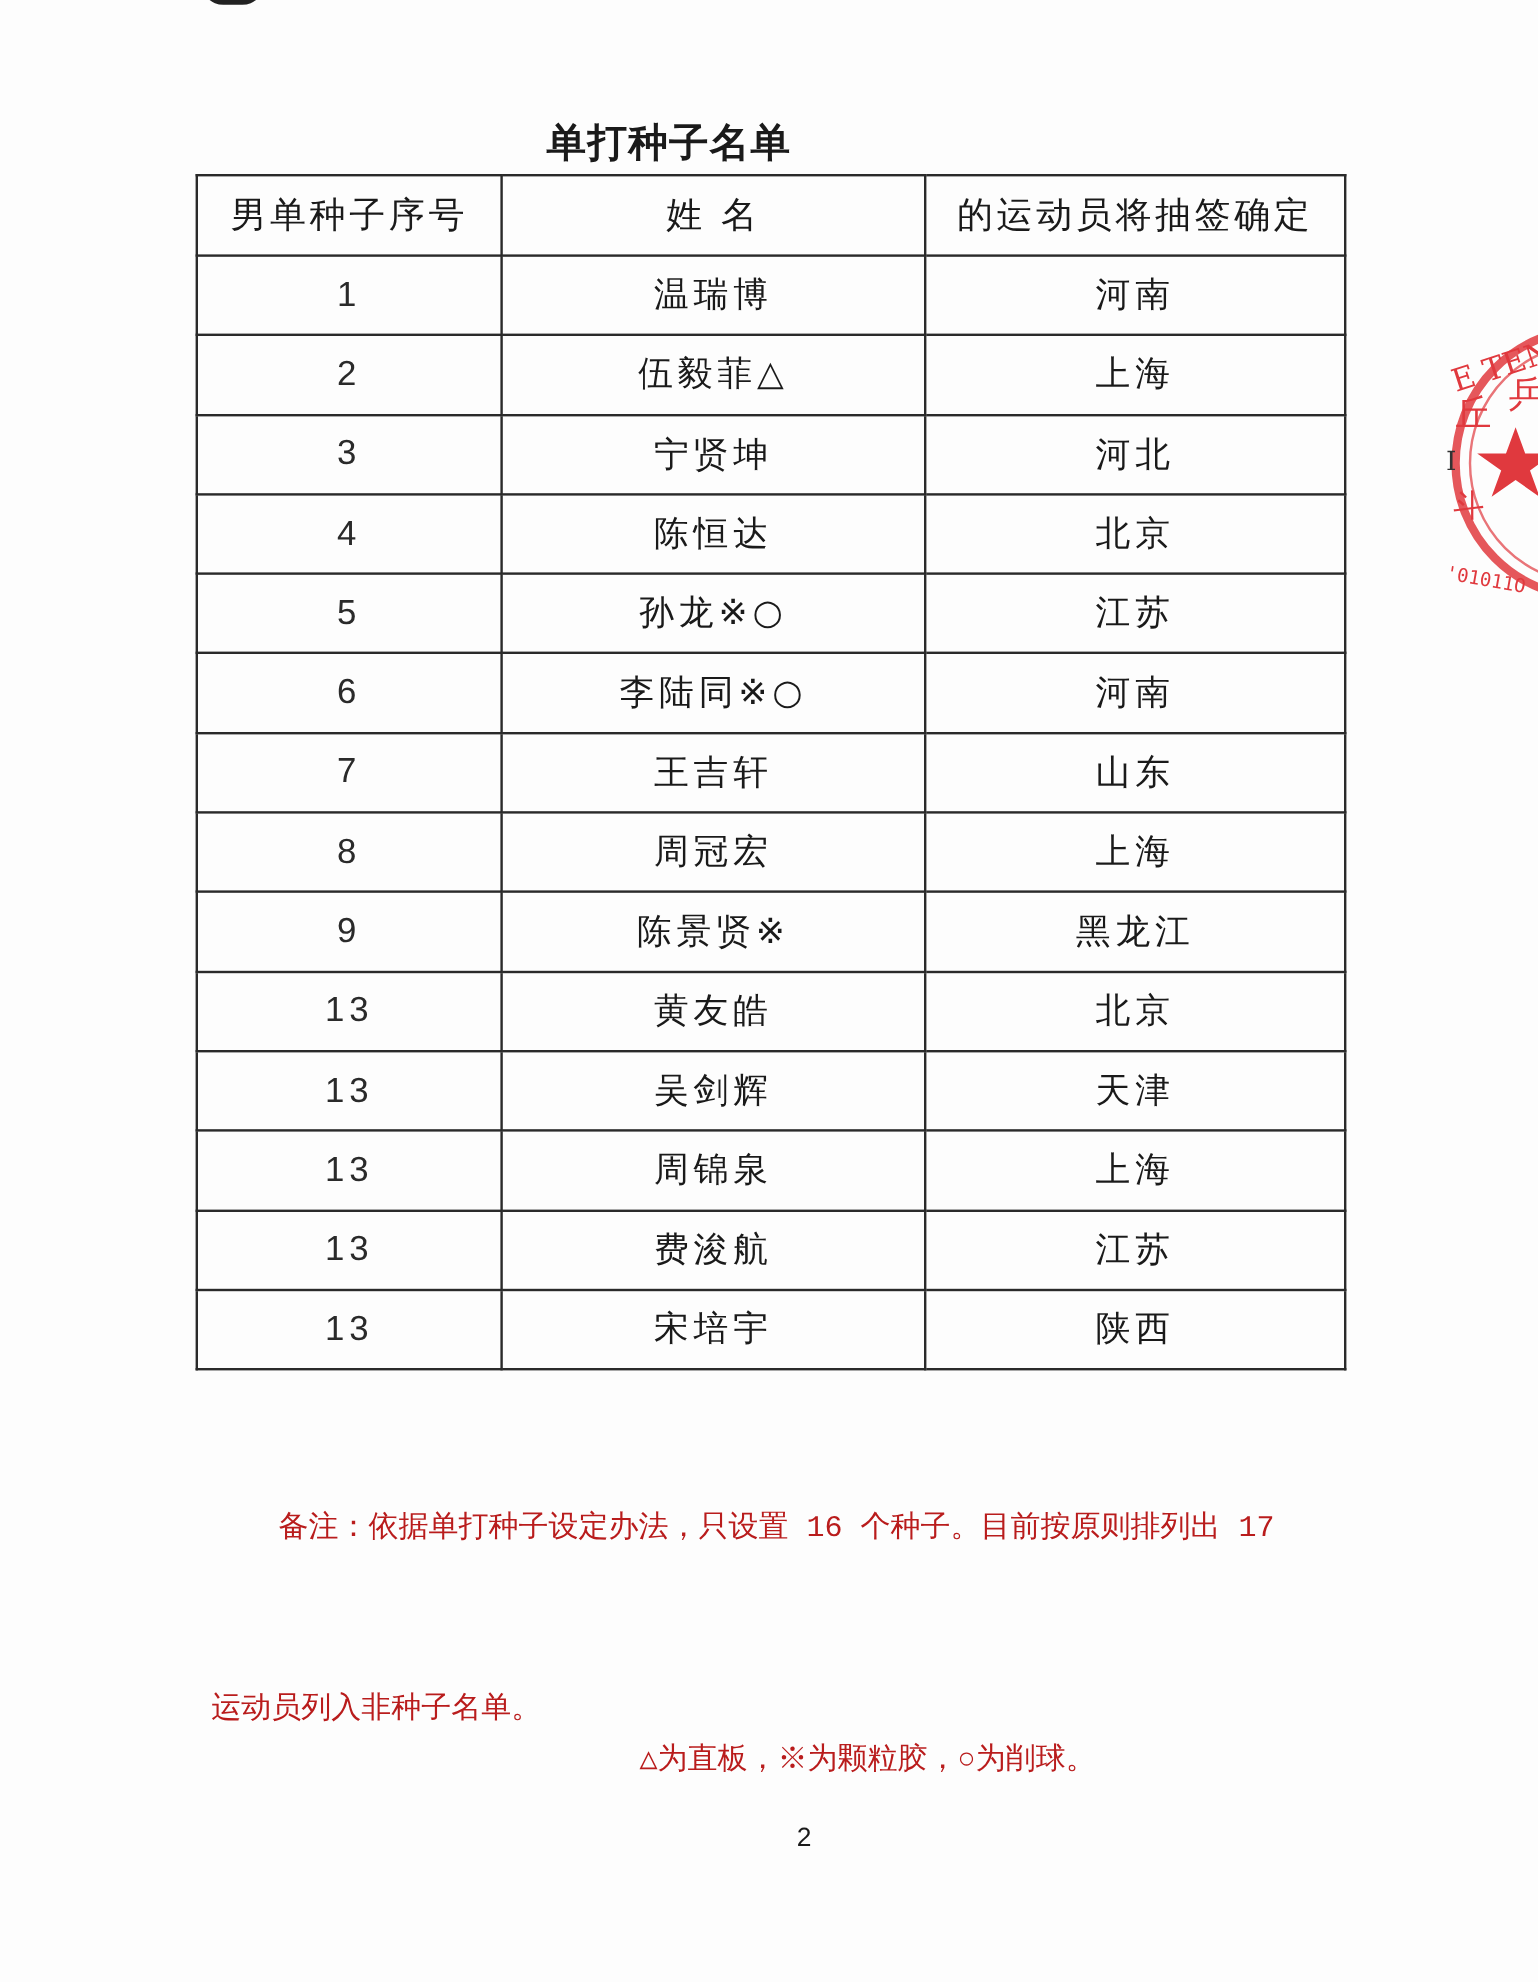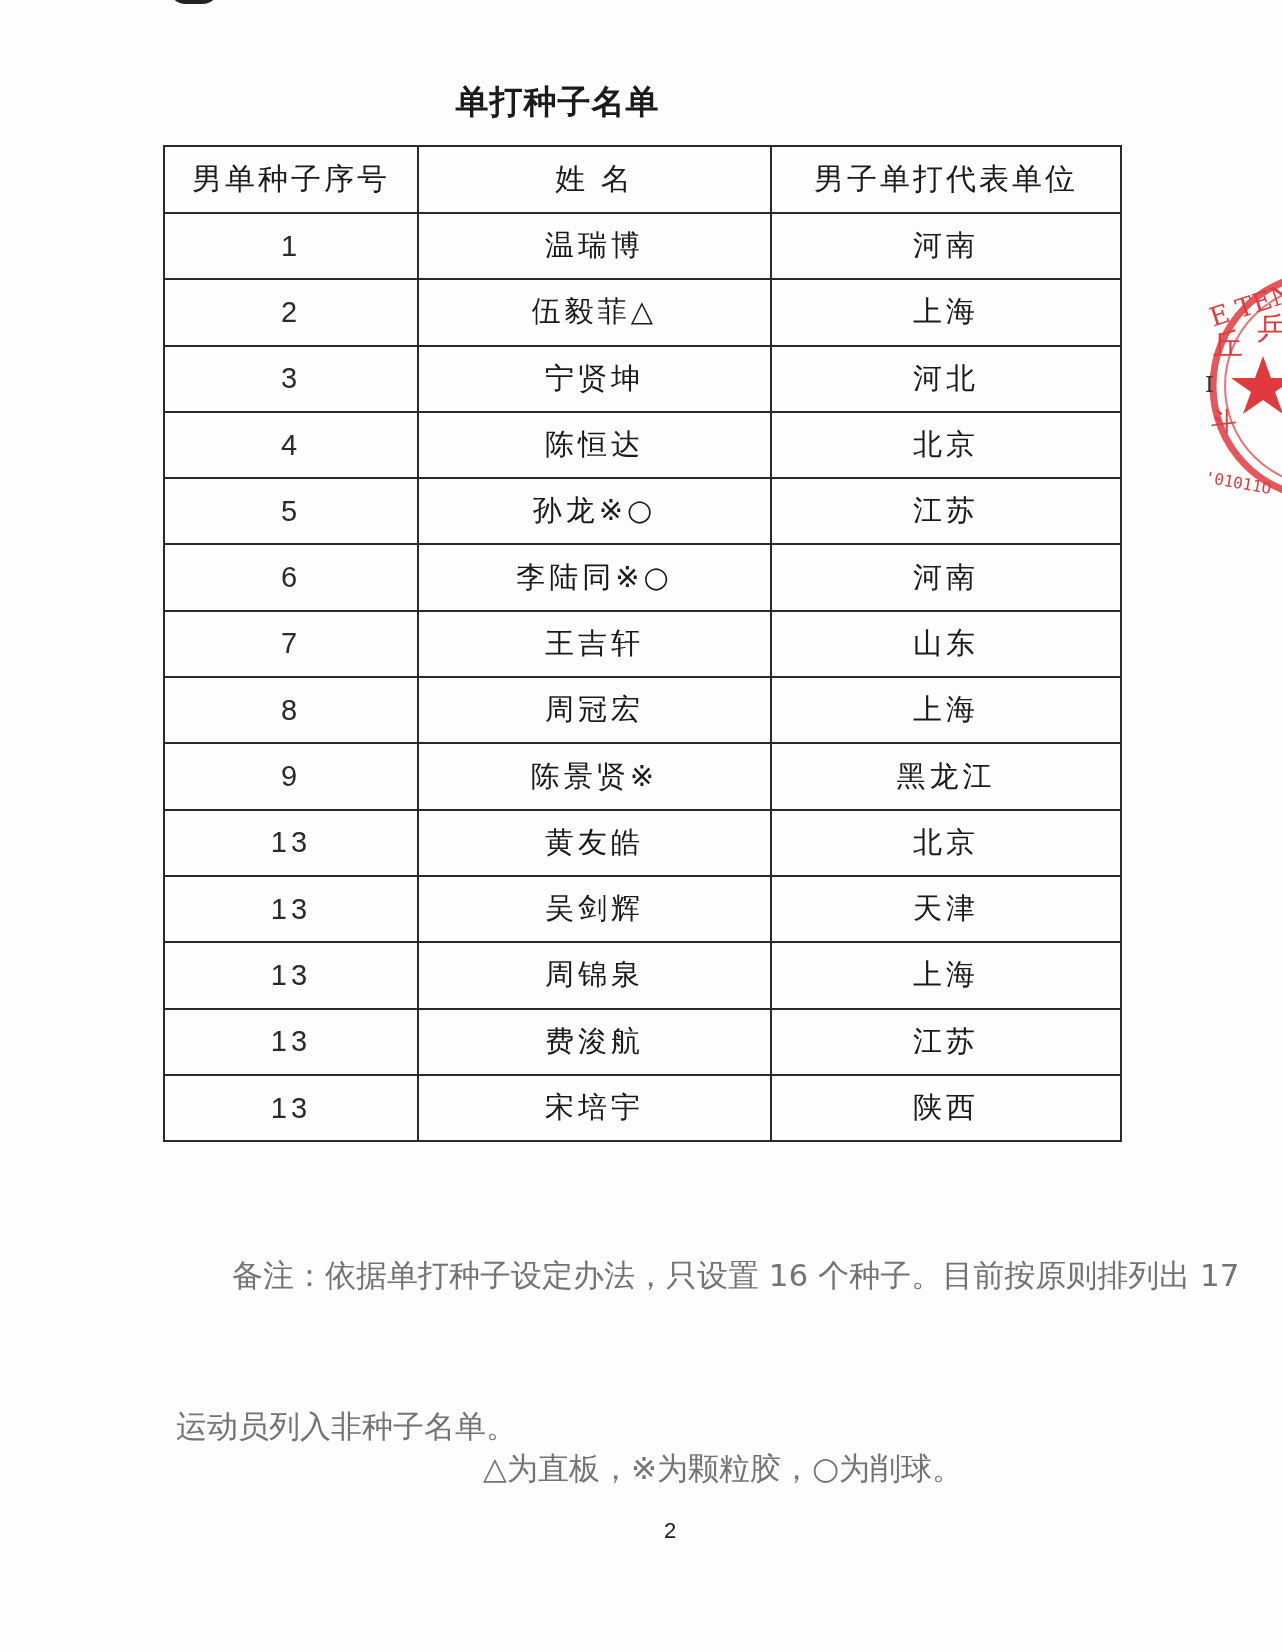--- a/index.html
+++ b/index.html
@@ -19,21 +19,21 @@
       background: #fdfdfd;
     }
     .top-blob {
       position: absolute; left: 168px; top: -14px;
       width: 52px; height: 18px;
       background: #222;
       border-radius: 0 0 26px 26px;
     }
     .title {
       position: absolute; left: 0; width: 1115px;
-      top: 80px; text-align: center;
+      top: 97px; text-align: center;
       font-size: 33px; font-weight: bold; letter-spacing: 1px;
       font-family: "DejaVu Serif", "Liberation Serif", serif;
     }
     table.seeds {
       position: absolute; left: 163px; top: 145px;
       width: 957px;
       border-collapse: collapse;
       table-layout: fixed;
     }
     table.seeds td, table.seeds th {
@@ -55,22 +55,23 @@
     col.c2 { width: 353px; }
     col.c3 { width: 350px; }
     td.num {
       font-family: "Liberation Sans", sans-serif;
       font-size: 31px;
       letter-spacing: 0;
       color: #2a2a2a;
     }
     .note {
       position: absolute; left: 176px; width: 990px;
-      font-size: 31px; color: #737373;
+      font-size: 25px; color: #b91c1c;
       white-space: nowrap;
+      font-family: Liberation Mono, monospace;
     }
     .note.l1 { top: 1255px; left: 232px; }
     .note.l2 { top: 1320px; }
     .note.l3 { top: 1384px; margin-top: 22px; }
     .note.l4 { top: 1448px; left: 228px; text-align: center; }
     .page-number {
       position: absolute; left: 0; width: 1340px; top: 1518px;
       text-align: center; font-size: 22px;
       font-family: "Liberation Sans", sans-serif;
     }
@@ -92,21 +93,21 @@
   <table class="seeds">
     <colgroup>
         <col class="c1">
         <col class="c2">
         <col class="c3">
       </colgroup>
     <thead>
       <tr>
         <th>男单种子序号</th>
         <th>姓 名</th>
-        <th>男子单打代表单位</th>
+        <th>的运动员将抽签确定</th>
       </tr>
     </thead>
     <tbody id="seed-body">
       <tr>
           <td class="num">1</td>
           <td>温瑞博</td>
           <td>河南</td>
         </tr>
       <tr>
           <td class="num">2</td>

